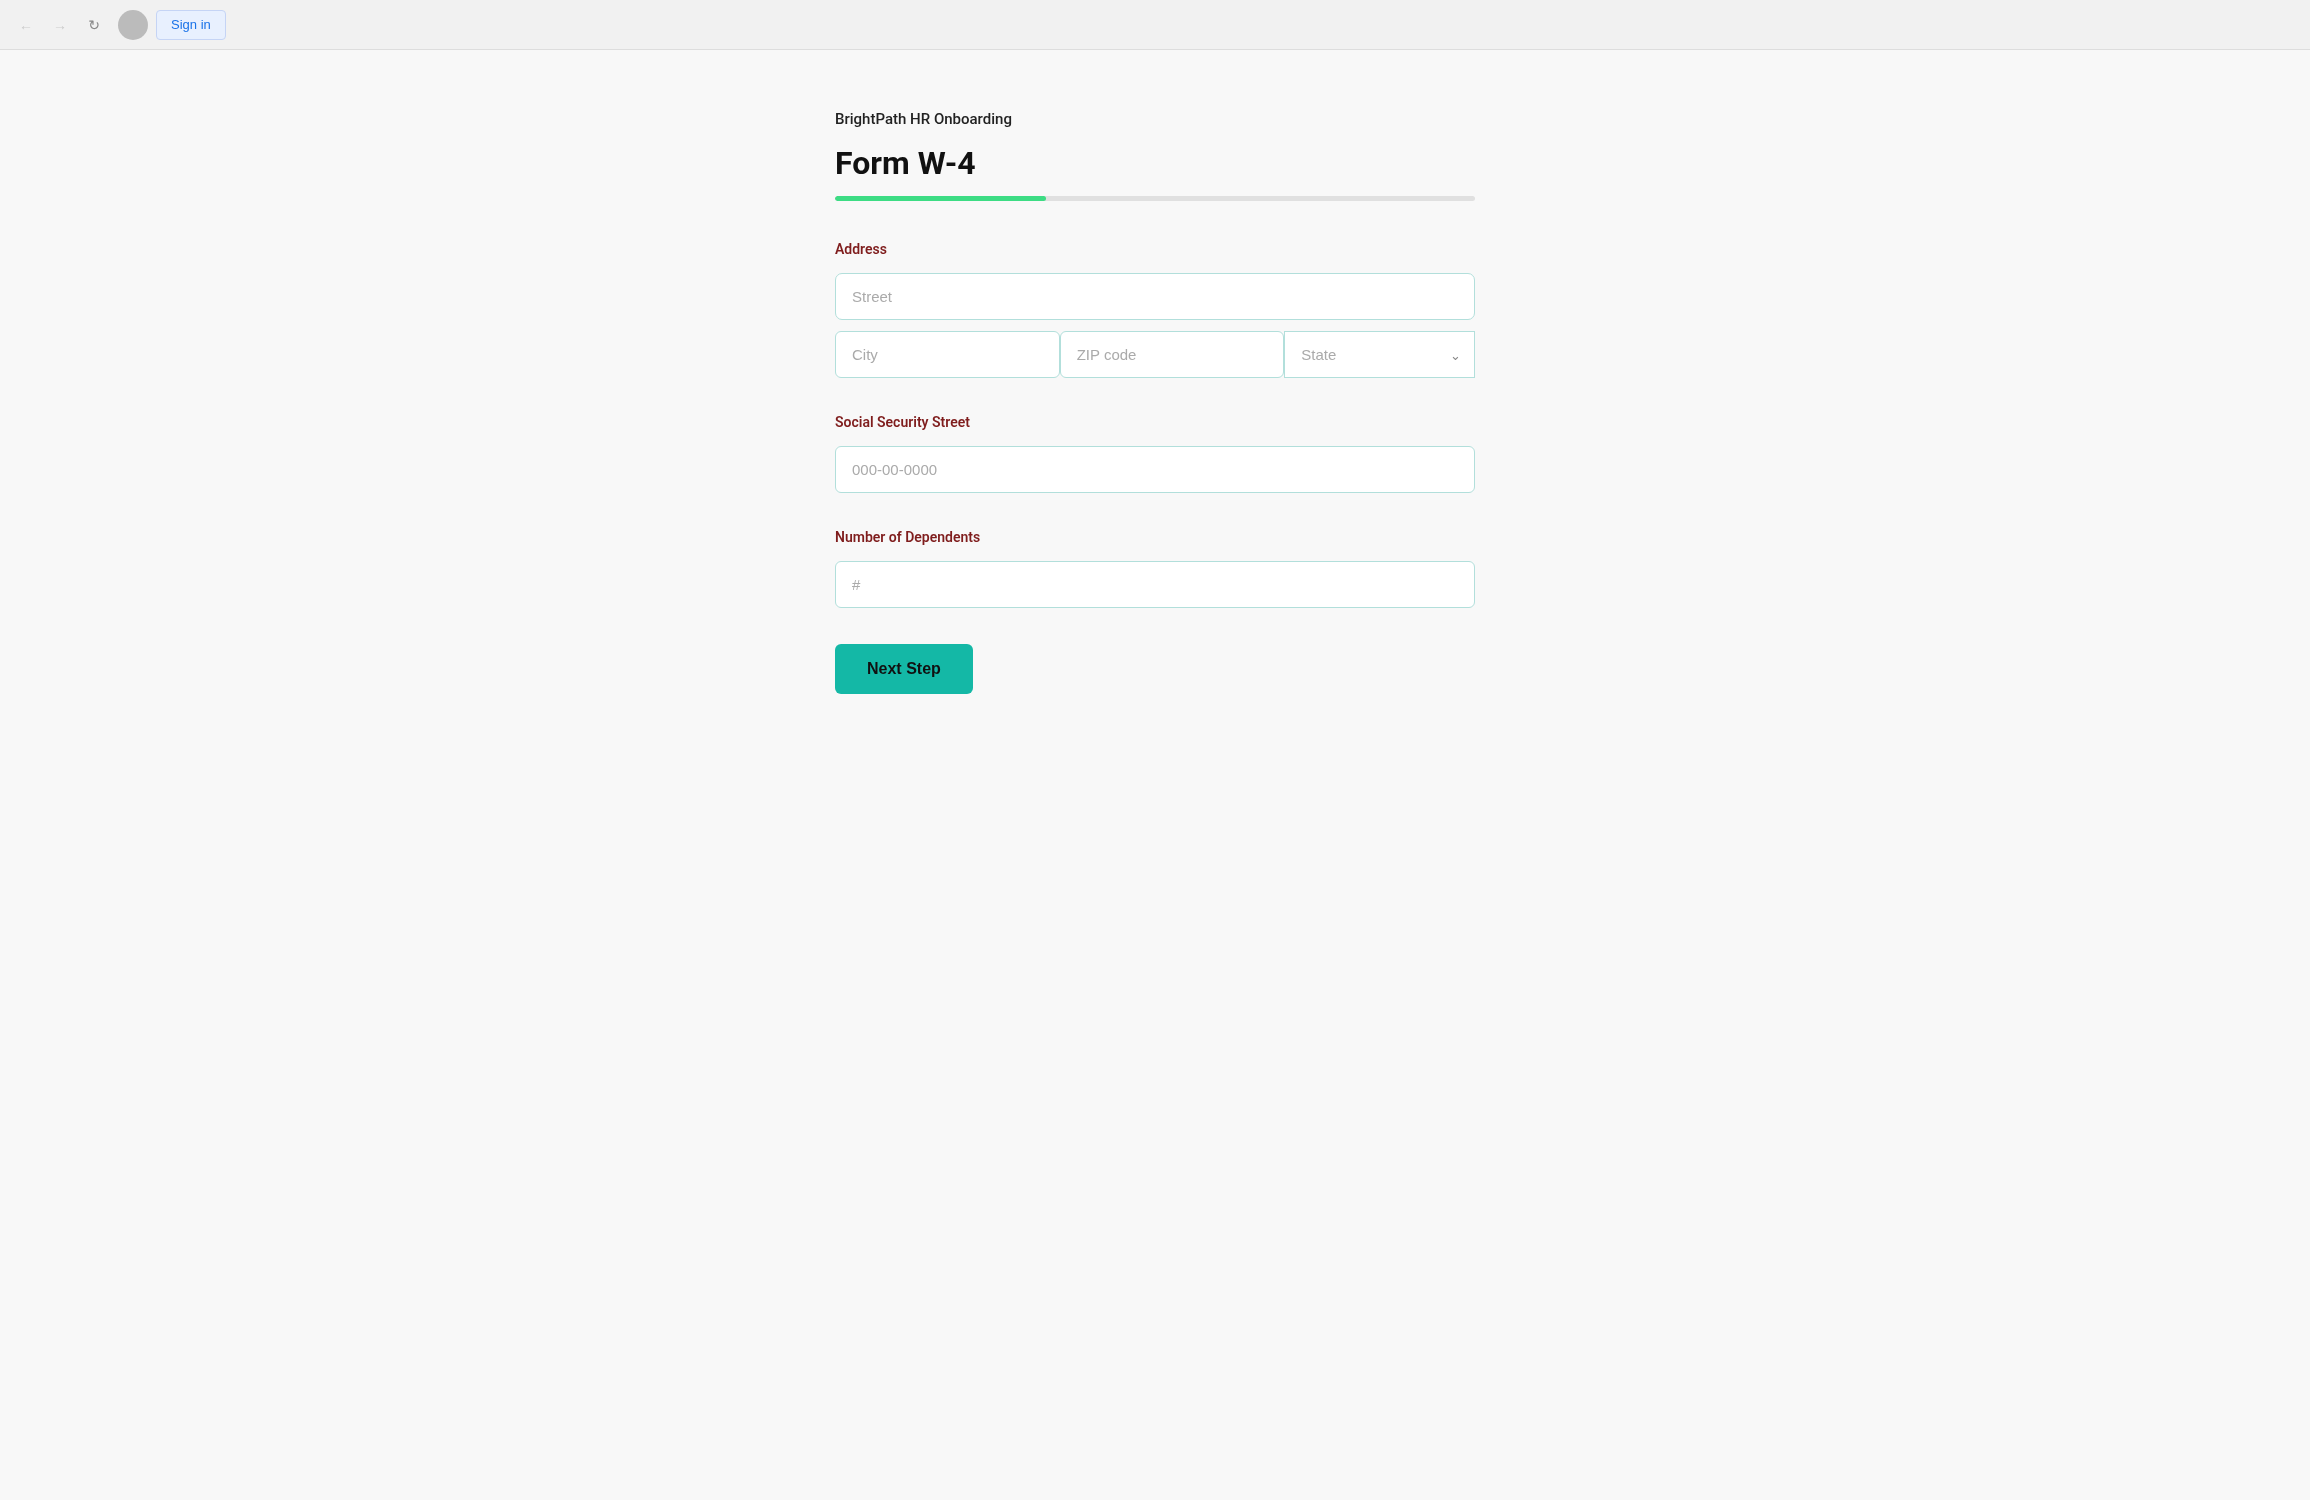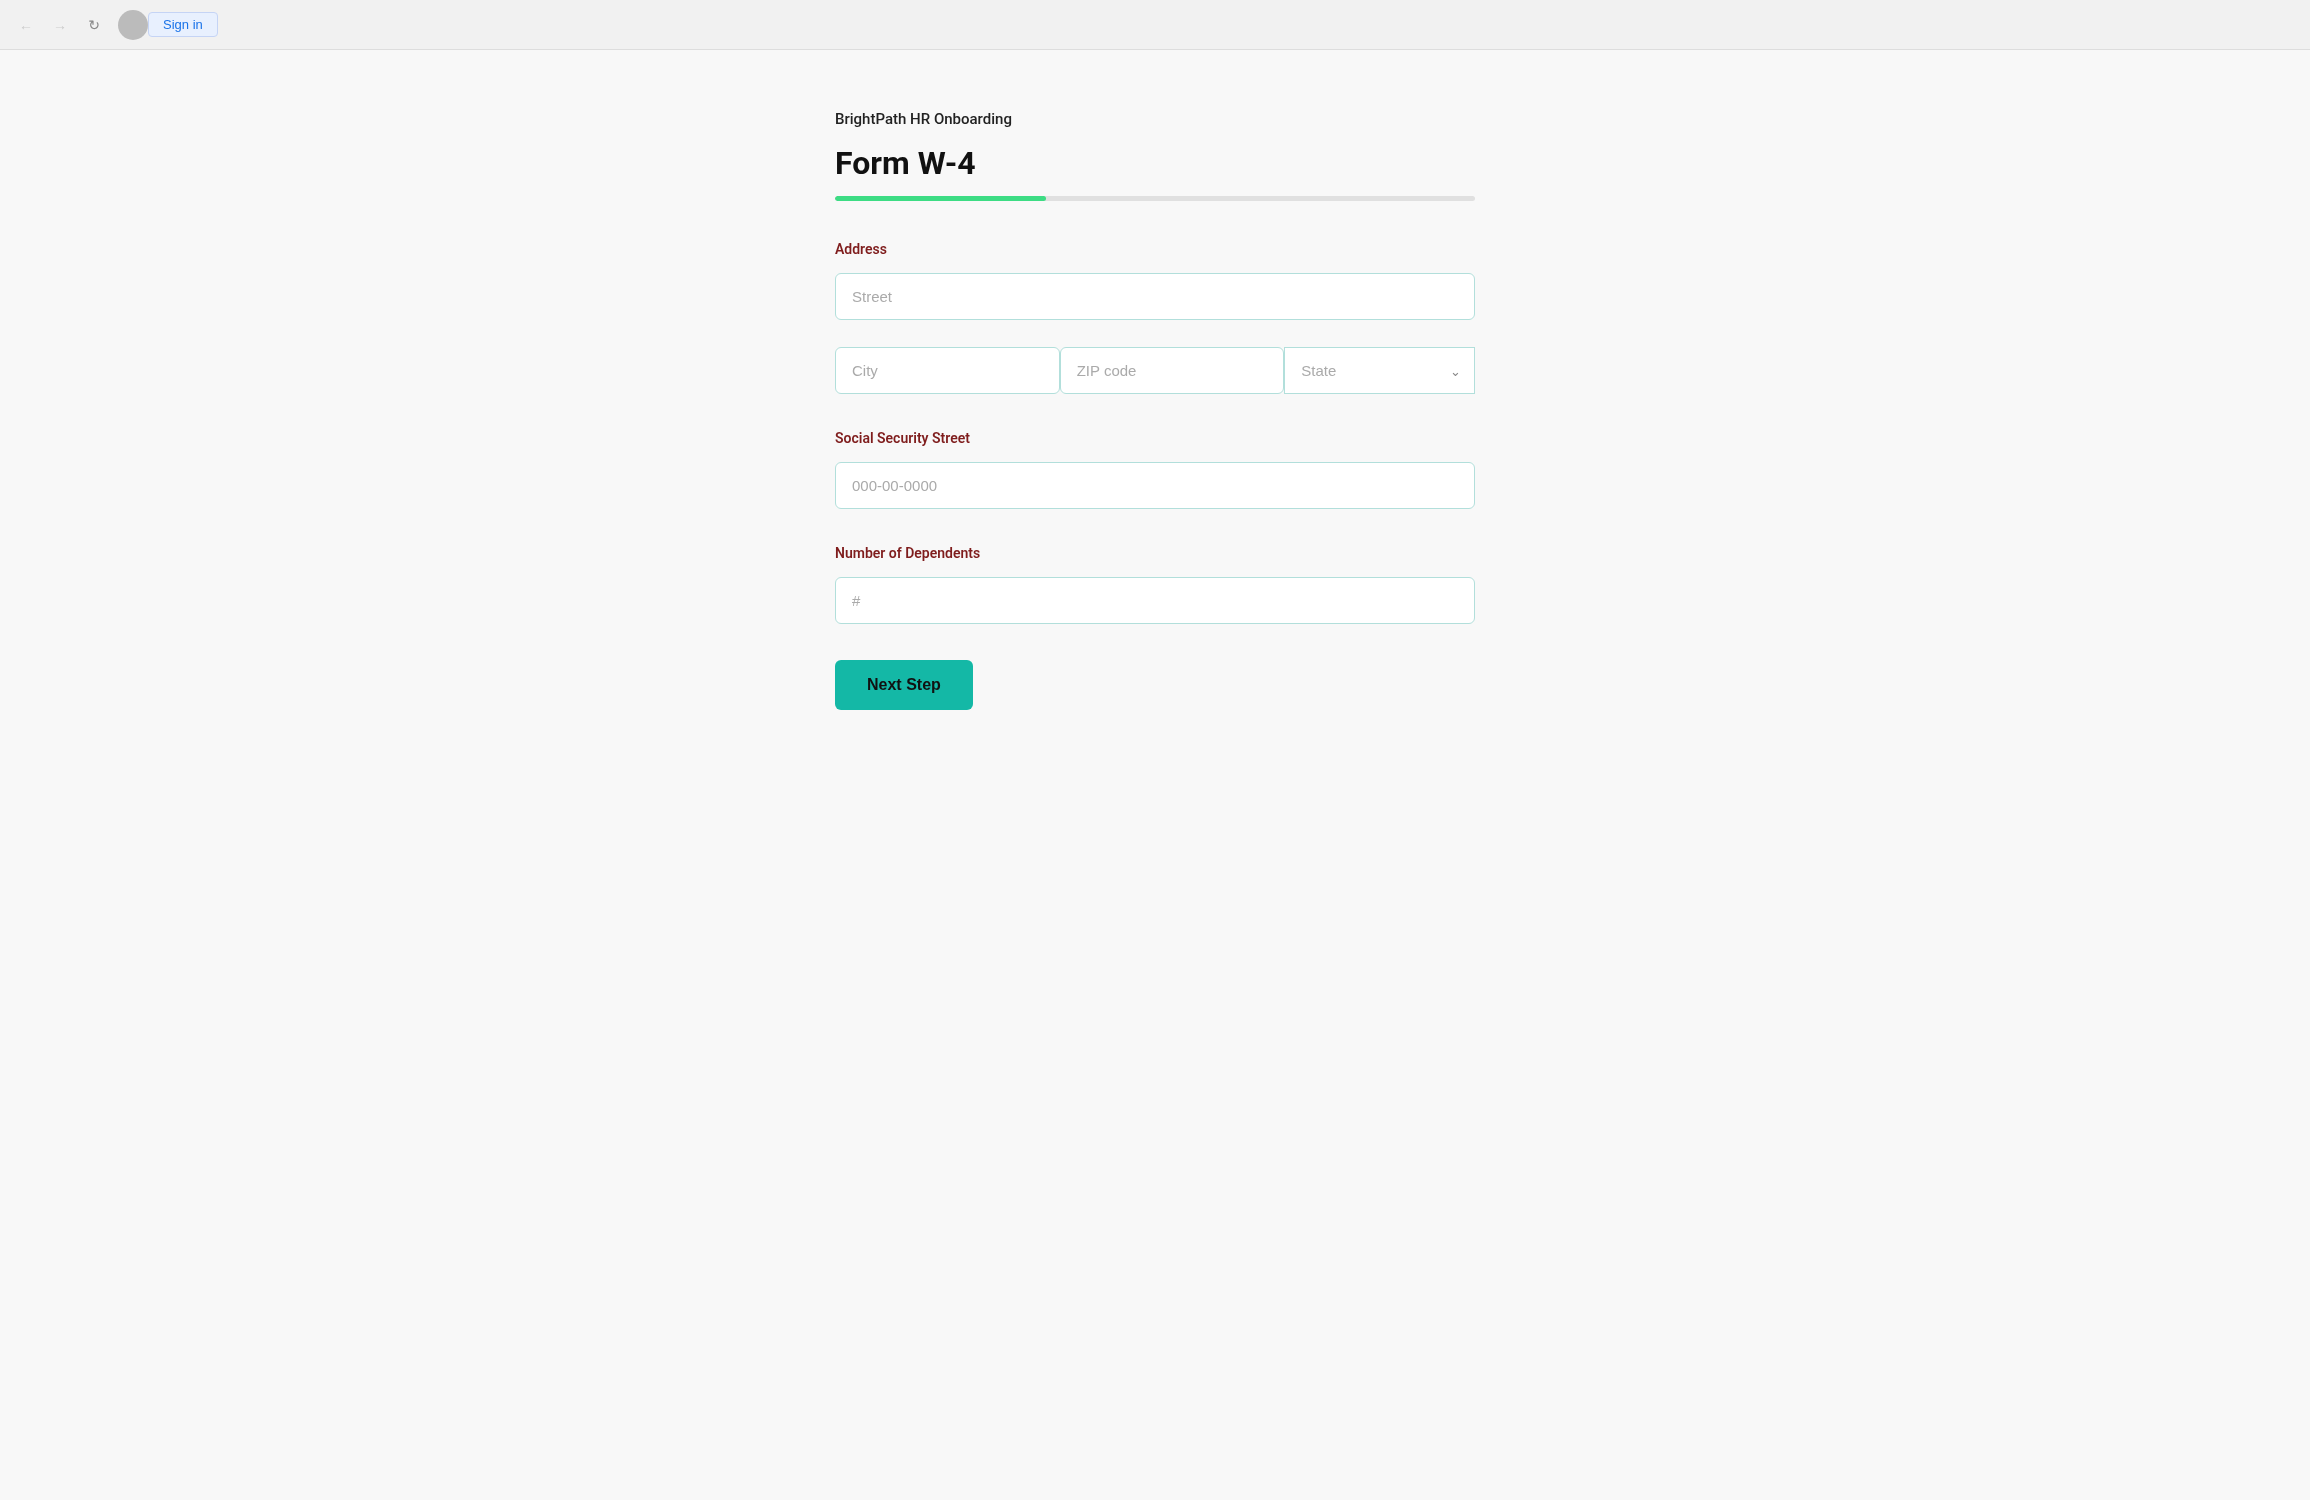--- a/index.html
+++ b/index.html
@@ -77,21 +77,21 @@
       color: #888;
     }
 
     .address-bar-icons span {
       font-size: 14px;
       cursor: pointer;
     }
 
     .browser-actions {
       display: flex;
-      align-items: center;
+      gap: 8px;
     }
 
     .profile-circle {
       width: 30px;
       height: 30px;
       border-radius: 50%;
       background: #bbb;
     }
 
     .sign-in-btn {
@@ -213,21 +213,22 @@
       position: absolute;
       right: 14px;
       top: 50%;
       transform: translateY(-50%);
       color: #888;
       pointer-events: none;
       font-size: 13px;
     }
 
     .street-input {
-      margin-bottom: 17px;
+      margin-bottom: 1px;
+      border-radius: 7px;
     }
 
     .next-step-btn {
       background: #14b8a6;
       color: #111;
       border: none;
       border-radius: 6px;
       padding: 16px 32px;
       font-size: 16px;
       font-weight: 600;

